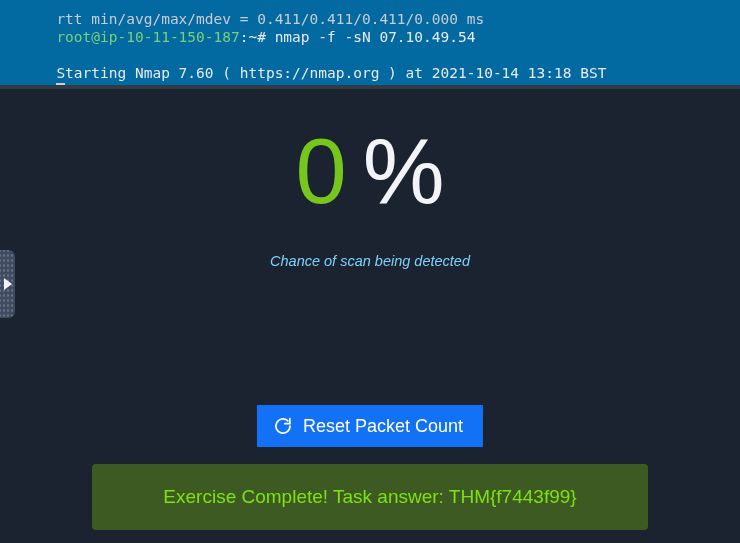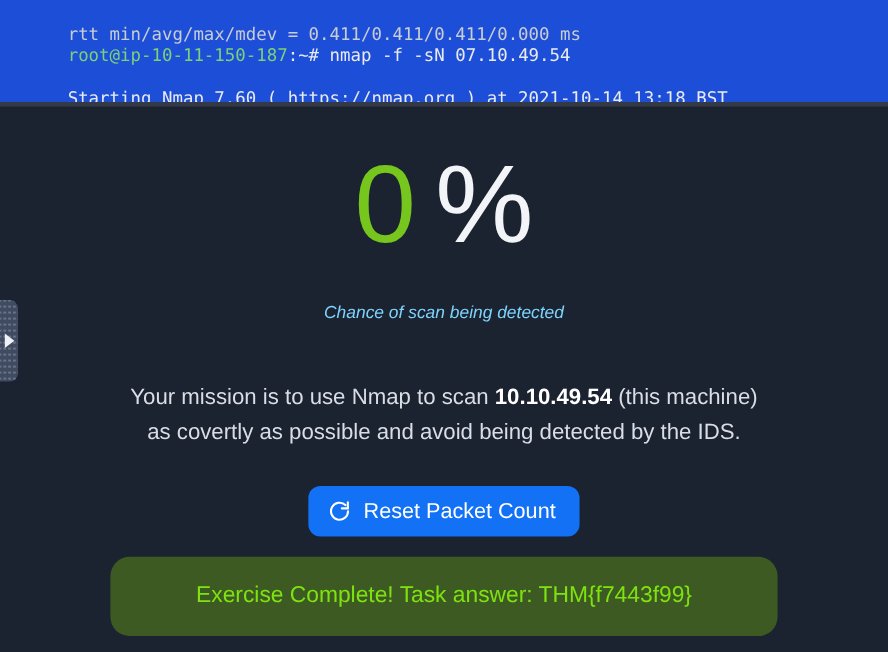--- a/index.html
+++ b/index.html
@@ -20,28 +20,28 @@
     background: #1b2230;
   }
 
   
   .terminal {
     position: absolute;
     left: 0;
     top: 0;
     width: 740px;
     height: 88px;
-    background: #1d4ed8;
+    background: #0369a1;
     overflow: hidden;
     font-family: "DejaVu Sans Mono", "Liberation Mono", monospace;
     font-size: 14.5px;
     line-height: 18px;
     color: #e9eaed;
     box-sizing: border-box;
-    padding: 10px 4px;
+    padding: 0 4px;
   }
   .term-line {
     white-space: pre;
     height: 18px;
   }
   .term-line.first {
     margin-top: -8px;
   }
   .term-green {
     color: #79d178;
@@ -128,21 +128,21 @@
   }
 
   .reset-btn {
     position: absolute;
     left: 50%;
     transform: translateX(-50%);
     top: 316px;
     height: 42px;
     background: #1271f5;
     border: none;
-    border-radius: 10px;
+    border-radius: 0;
     color: #ffffff;
     font-family: "Liberation Sans", sans-serif;
     font-size: 18px;
     padding: 0 20px 0 16px;
     display: flex;
     align-items: center;
     gap: 10px;
     cursor: pointer;
   }
   .reset-btn svg {
@@ -150,21 +150,21 @@
   }
 
   .complete-banner {
     position: absolute;
     left: 50%;
     transform: translateX(-50%);
     top: 375px;
     width: 556px;
     height: 66px;
     background: #3d5a22;
-    border-radius: 16px;
+    border-radius: 4px;
     display: flex;
     align-items: center;
     justify-content: center;
     color: #7ee211;
     font-size: 19px;
   }
 
   
   .drag-handle {
     position: absolute;
@@ -224,24 +224,20 @@
   <div class="term-shadow"></div>
 
   <div class="content">
 
     <div class="pct-wrap">
       <span class="pct-num">0</span><span class="pct-sign">%</span>
     </div>
 
     <div class="pct-caption">Chance of scan being detected</div>
 
-    <div class="mission">
-      <span>Your mission is to use Nmap to scan </span><b>10.10.49.54</b><span> (this machine)</span><br>
-      <span>as covertly as possible and avoid being detected by the IDS.</span>
-    </div>
 
     <button class="reset-btn">
       <span>
         <svg width="20" height="20" viewBox="0 0 24 24" fill="none" stroke="#ffffff" stroke-width="2.1" stroke-linecap="round">
           <path d="M20.5 12a8.5 8.5 0 1 1-2.6-6.1"></path>
           <polyline points="20.3,3.2 20.3,9.2 14.3,9.2" fill="none"></polyline>
         </svg>
       </span>
       <span>Reset Packet Count</span>
     </button>

